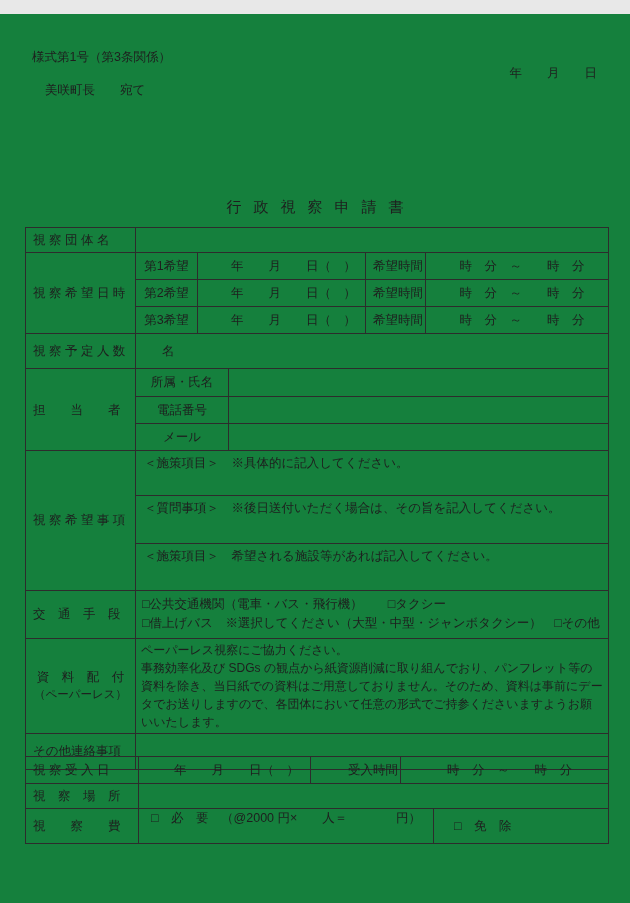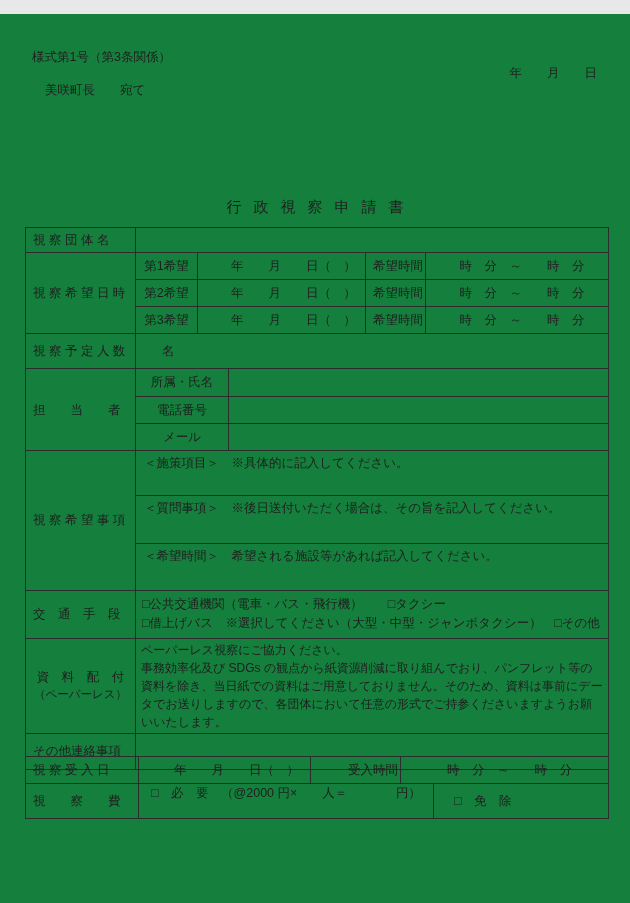--- a/index.html
+++ b/index.html
@@ -122,21 +122,21 @@
         <td colspan="3"></td>
       </tr>
       <tr class="h45">
         <td class="lbl" rowspan="3">視 察 希 望 事 項</td>
         <td colspan="5" class="top">＜施策項目＞　※具体的に記入してください。</td>
       </tr>
       <tr class="h48">
         <td colspan="5" class="top">＜質問事項＞　※後日送付いただく場合は、その旨を記入してください。</td>
       </tr>
       <tr class="h47">
-        <td colspan="5" class="top">＜希望時間＞　希望される施設等があれば記入してください。</td>
+        <td colspan="5" class="top">＜施策項目＞　希望される施設等があれば記入してください。</td>
       </tr>
       <tr class="h48">
         <td class="lbl">交　通　手　段</td>
         <td colspan="5" class="transport-cell">
           <div>□公共交通機関（電車・バス・飛行機）　　□タクシー</div>
           <div>□借上げバス　※選択してください（大型・中型・ジャンボタクシー）　□その他</div>
         </td>
       </tr>
       <tr class="h75">
         <td class="lbl materials-lbl">
@@ -164,20 +164,24 @@
       <col style="width:33px">
         <col style="width:175px">
     </colgroup>
     <tbody>
       <tr class="h23">
         <td class="lbl">視 察 受 入 日</td>
         <td class="date-cell">年　　月　　日（　）</td>
         <td class="timehdr">受入時間</td>
         <td class="time-cell" colspan="2">時　分　～　　時　分</td>
       </tr>
+      <tr class="h25">
+        <td class="lbl">視　察　場　所</td>
+        <td colspan="4"></td>
+      </tr>
       <tr class="h23">
         <td class="lbl">視　　察　　費</td>
         <td colspan="3" class="fee-cell">
           <div class="fee-flex">
             <span>□　必　要　（@2000 円×　　人＝</span>
             <span>円）</span>
           </div>
         </td>
         <td class="exempt-cell">□　免　除</td>
       </tr>

